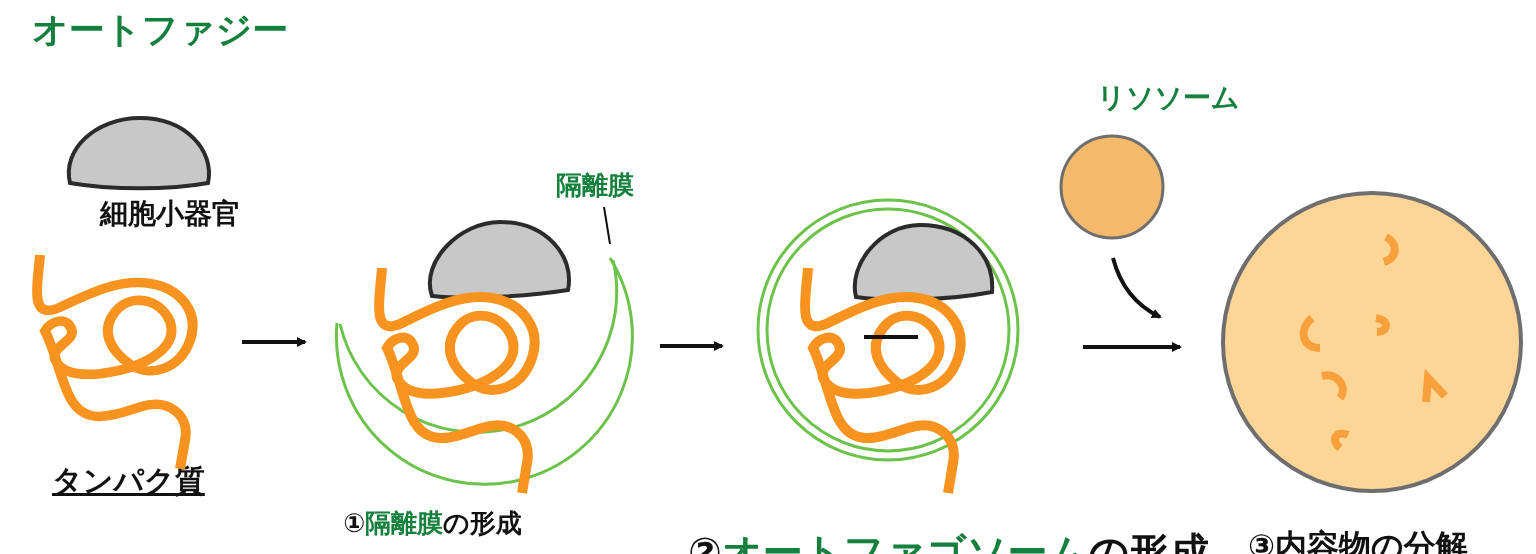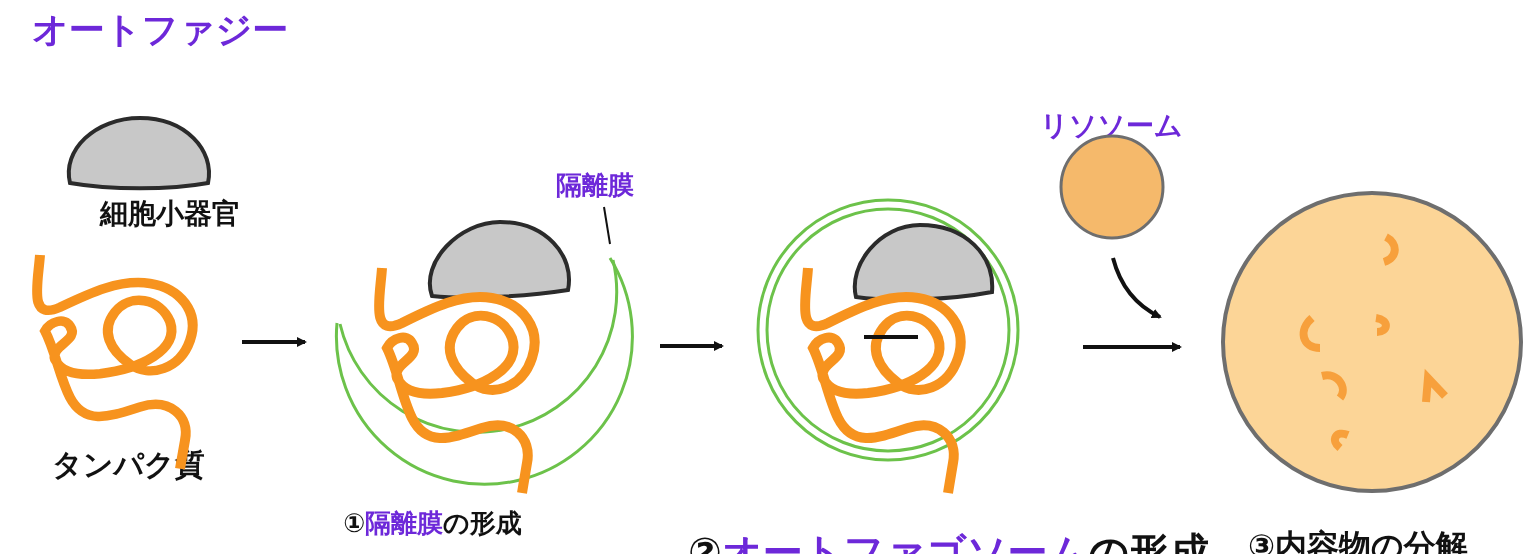--- a/index.html
+++ b/index.html
@@ -1,30 +1,30 @@
 <!DOCTYPE html>
 <html><head>
 <meta charset="utf-8">
 <style>
   html,body{margin:0;padding:0;background:#ffffff;}
   body{width:1536px;height:554px;position:relative;overflow:hidden;font-family:"DejaVu Sans","Liberation Sans",sans-serif;}
   .lbl{position:absolute;font-weight:900;white-space:nowrap;line-height:1;}
-  .red{color:#6d28d9;}
+  .red{color:#15803d;}
   .black{color:#111111;}
   svg{position:absolute;left:0;top:0;}
 </style>
 </head>
 <body>
 
 <div class="lbl red" style="left:32px;top:12px;font-size:36px;">オートファジー</div>
 
 <div class="lbl black" style="left:52px;top:200px;font-size:28px;margin-left:48px;">細胞小器官</div>
-<div class="lbl black" style="left:52px;top:450px;font-size:30px;">タンパク質</div>
+<div class="lbl black" style="left:52px;top:466px;font-size:30px;text-decoration:underline;">タンパク質</div>
 <div class="lbl red" style="left:556px;top:172px;font-size:26px;">隔離膜</div>
-<div class="lbl red" style="left:1040px;top:84px;font-size:28px;margin-top:28px;">リソソーム</div>
+<div class="lbl red" style="left:1097px;top:84px;font-size:28px;">リソソーム</div>
 
 <div class="lbl black" style="left:343px;top:510px;font-size:26px;">
   <span>①</span><span class="red">隔離膜</span><span>の形成</span>
 </div>
 <div class="lbl black" style="left:688px;top:532px;font-size:40px;">
   <span>②</span><span class="red">オートファゴソーム</span><span>の形成</span>
 </div>
 <div class="lbl black" style="left:1248px;top:510px;font-size:32px;margin-top:20px;">
   <span>③</span><span class="red"></span><span>内容物の分解</span>
 </div>

